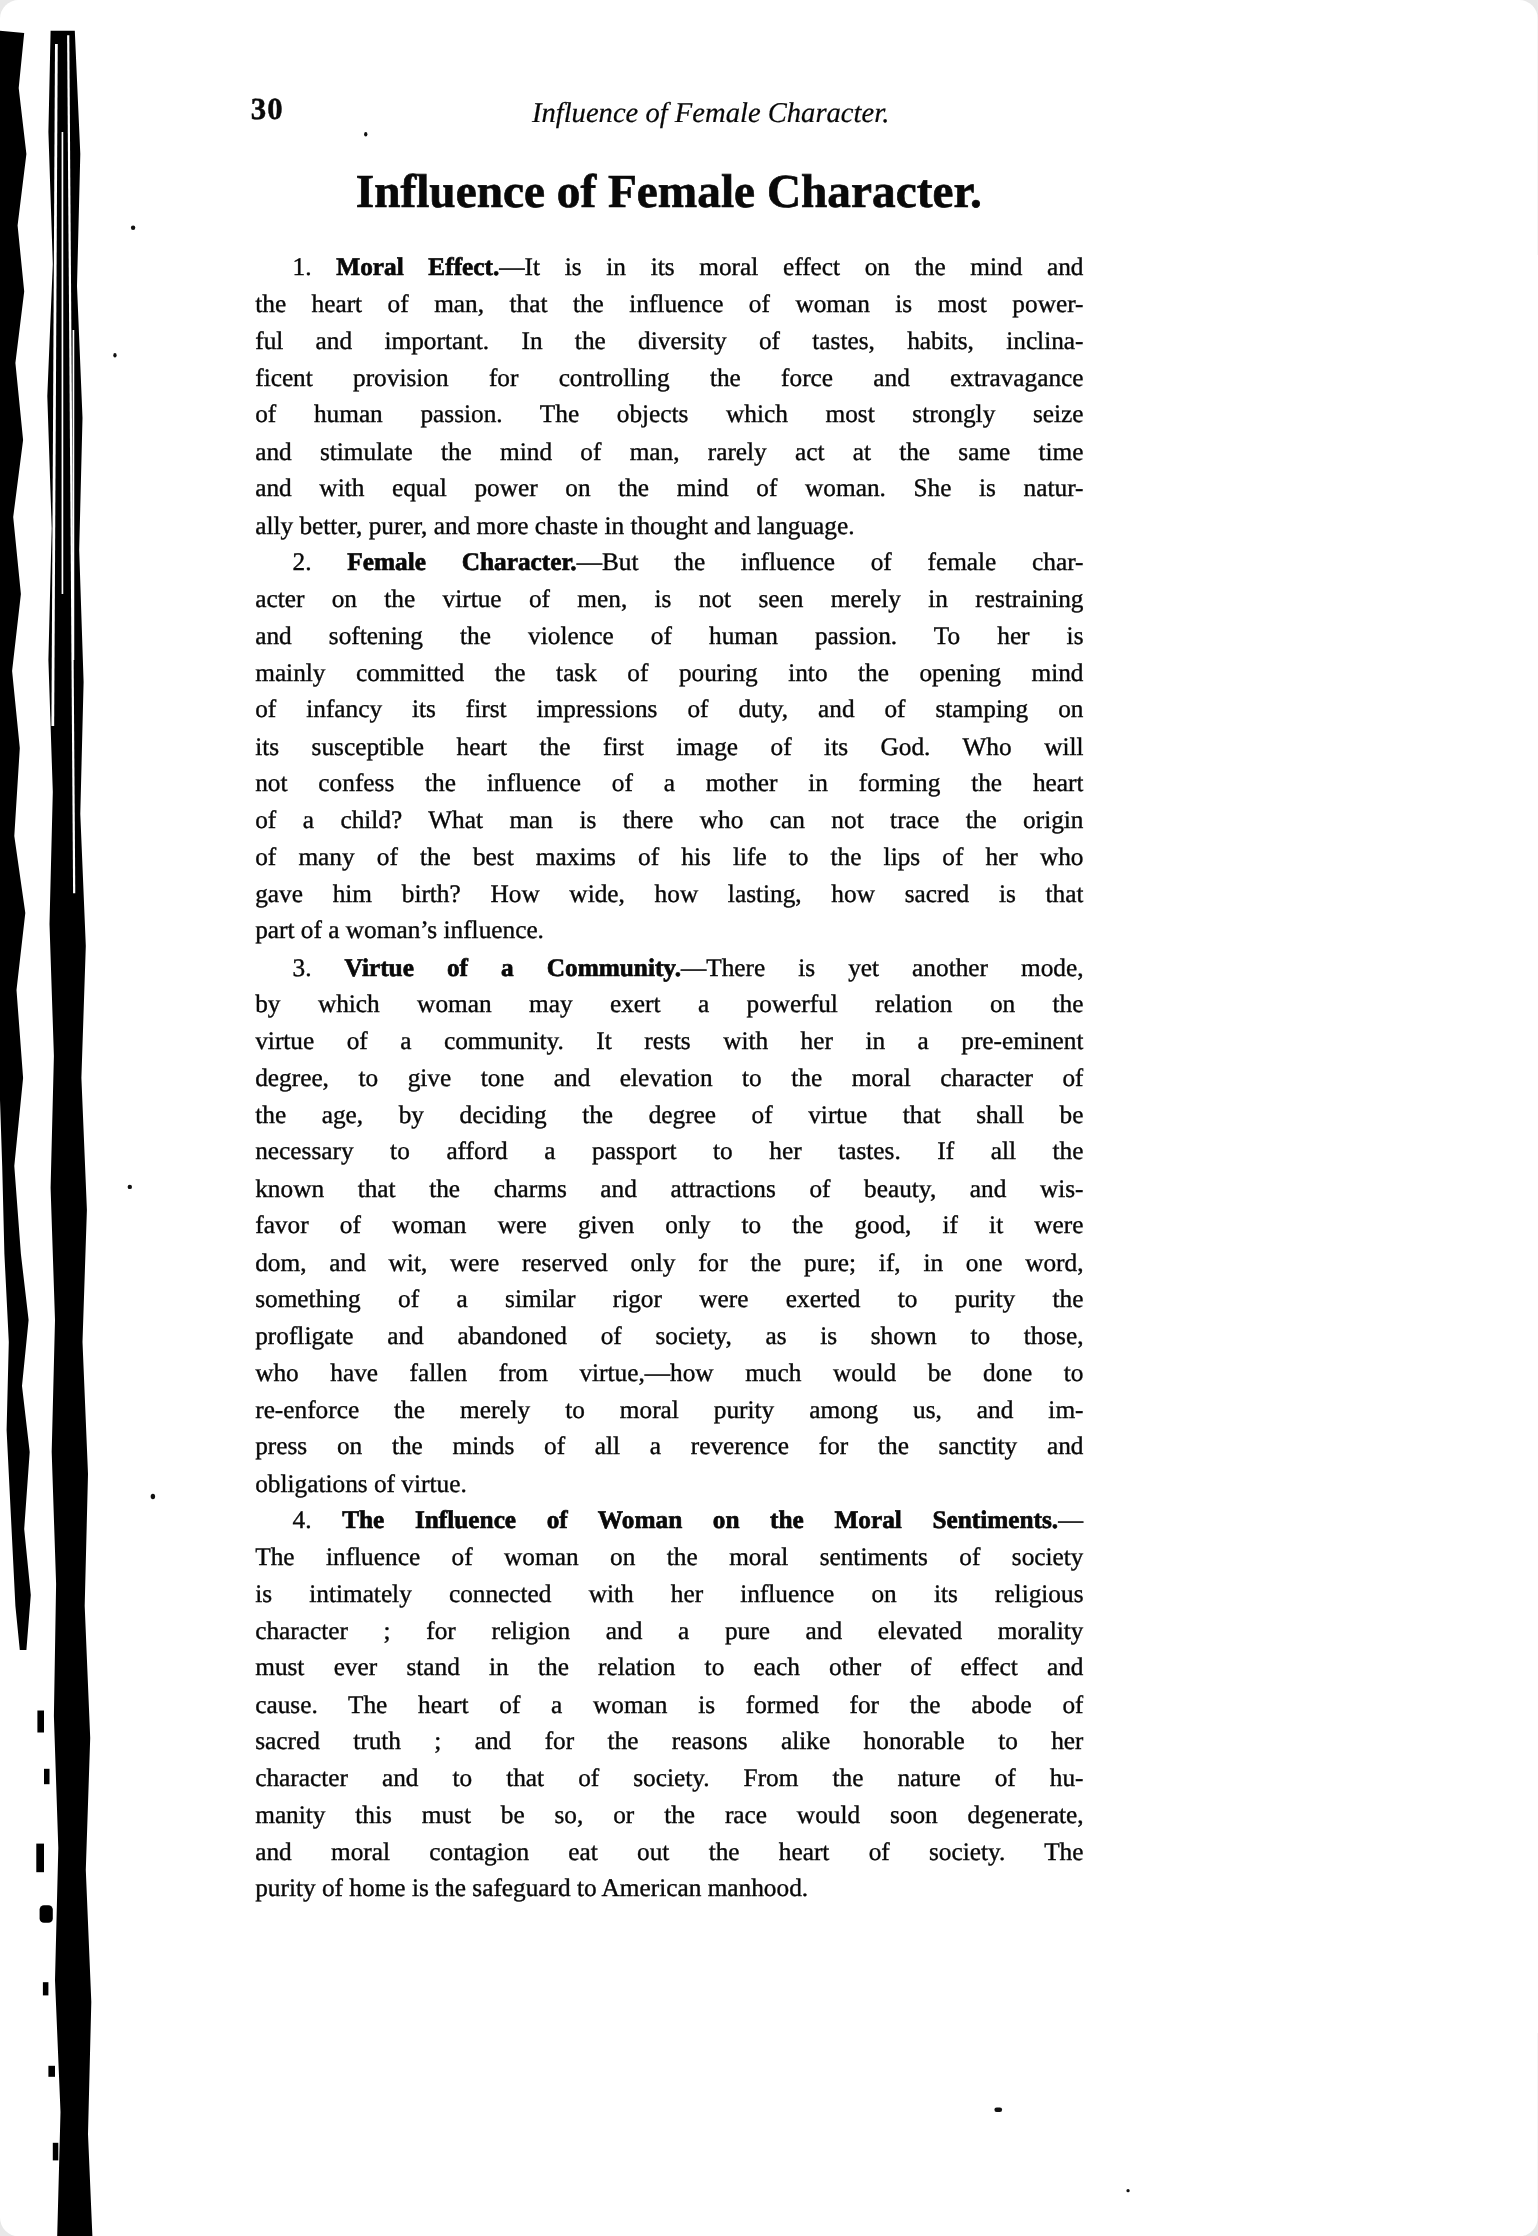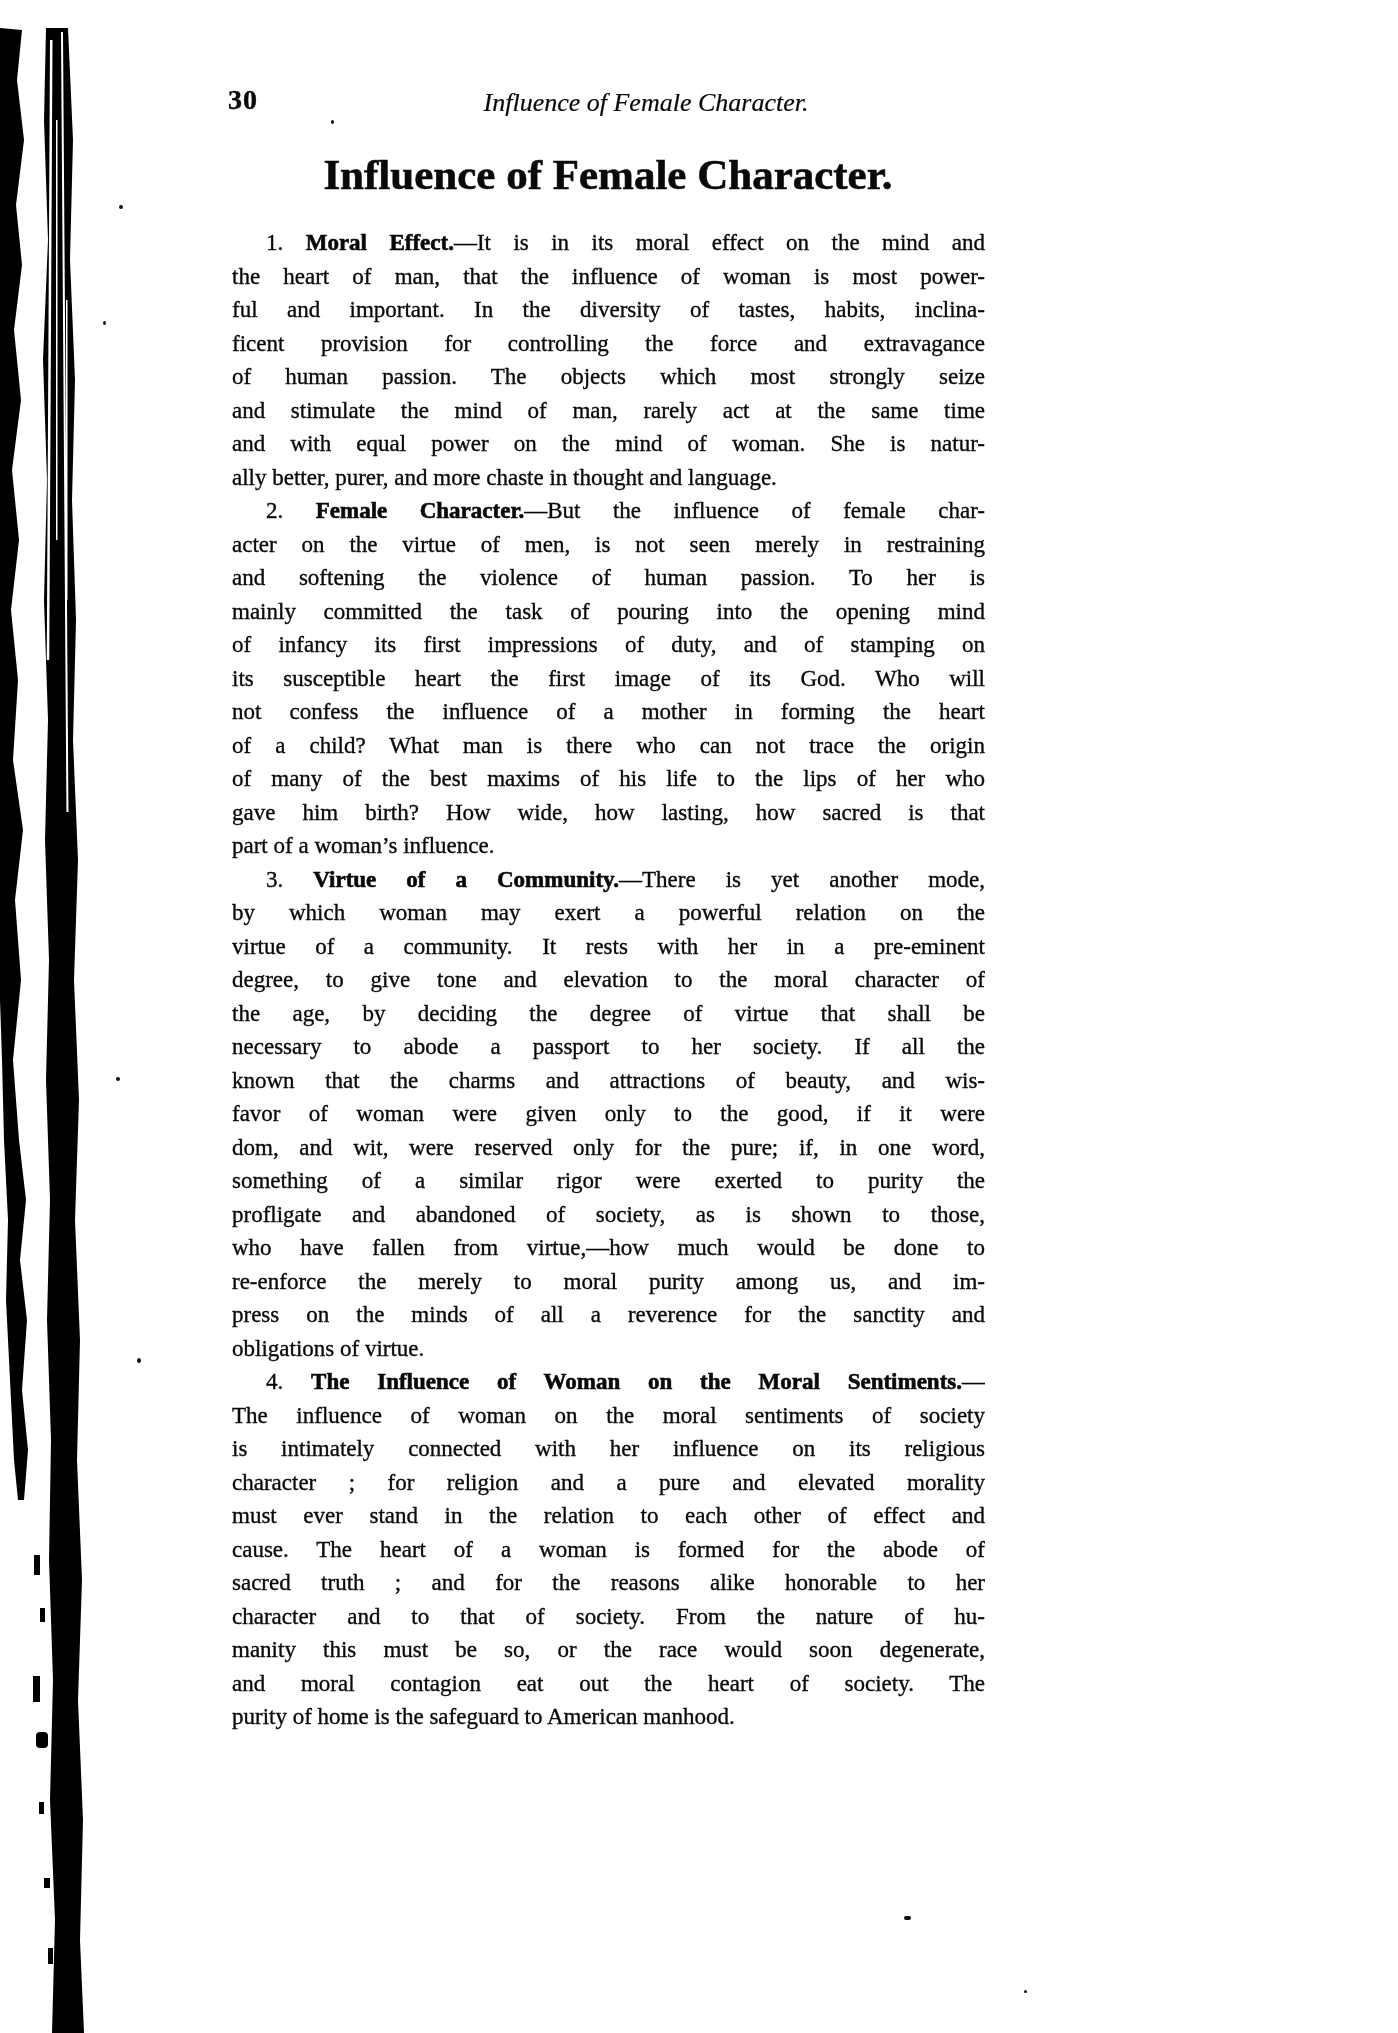--- a/index.html
+++ b/index.html
@@ -4,20 +4,21 @@
 <style>
   html,body { margin:0; padding:0; background:#e8e8e8; }
   .page {
     position:relative;
     width:1398px; height:2033px;
     background:#ffffff;
     font-family:"Liberation Serif","DejaVu Serif",serif;
     color:#090909;
     overflow:hidden;
     margin:0 auto;
+    border-radius:17px;
   }
   
   .artifacts { position:absolute; inset:0; width:1398px; height:2033px; pointer-events:none; }
 
   
   .pagenum {
     position:absolute; left:228px; top:84px;
     font-size:28px; font-weight:bold; letter-spacing:1px;
     -webkit-text-stroke:0.4px #090909;
   }
@@ -122,21 +123,21 @@
       <div class="line last-line">part of a woman’s influence.</div>
     </div>
 
     <div class="para">
       <div class="line first-line"><span class="pnum">3.</span> <span class="phead">Virtue of a Community.</span><span>—There is yet another mode,</span></div>
       <div>
           <div class="line mid">by which woman may exert a powerful relation on the</div>
           <div class="line mid">virtue of a community.  It rests with her in a pre-eminent</div>
           <div class="line mid">degree, to give tone and elevation to the moral character of</div>
           <div class="line mid">the age, by deciding the degree of virtue that shall be</div>
-          <div class="line mid">necessary to abode a passport to her society.  If all the</div>
+          <div class="line mid">necessary to afford a passport to her tastes.  If all the</div>
           <div class="line mid">known that the charms and attractions of beauty, and wis-</div>
           <div class="line mid">favor of woman were given only to the good, if it were</div>
           <div class="line mid">dom, and wit, were reserved only for the pure; if, in one word,</div>
           <div class="line mid">something of a similar rigor were exerted to purity the</div>
           <div class="line mid">profligate and abandoned of society, as is shown to those,</div>
           <div class="line mid">who have fallen from virtue,—how much would be done to</div>
           <div class="line mid">re-enforce the merely to moral purity among us, and im-</div>
           <div class="line mid">press on the minds of all a reverence for the sanctity and</div>
         </div>
       <div class="line last-line">obligations of virtue.</div>

